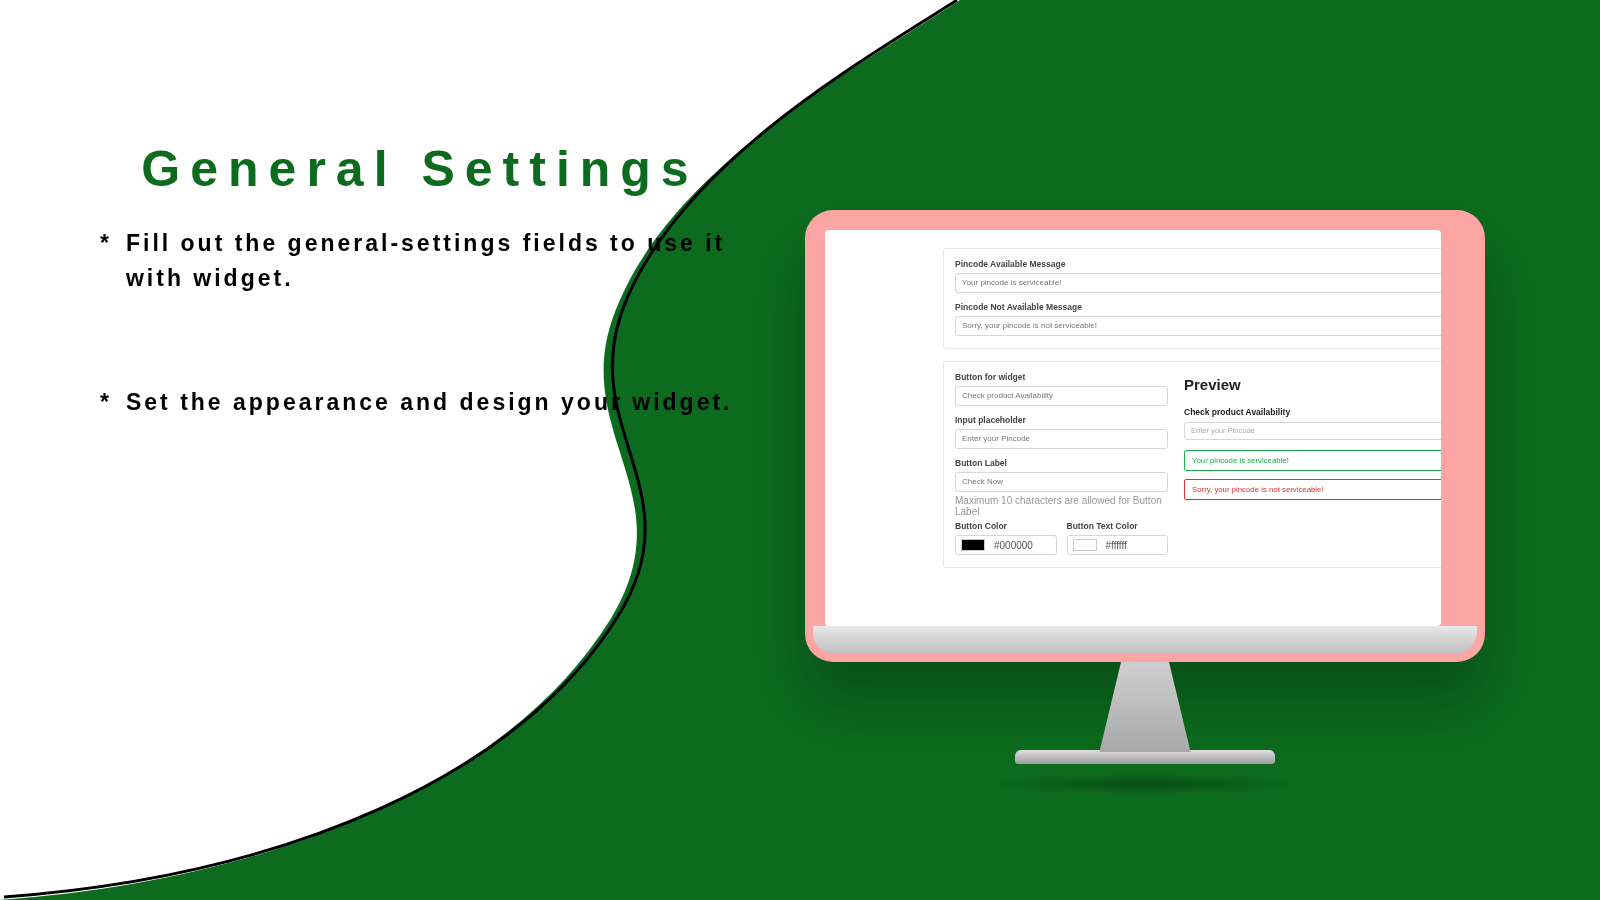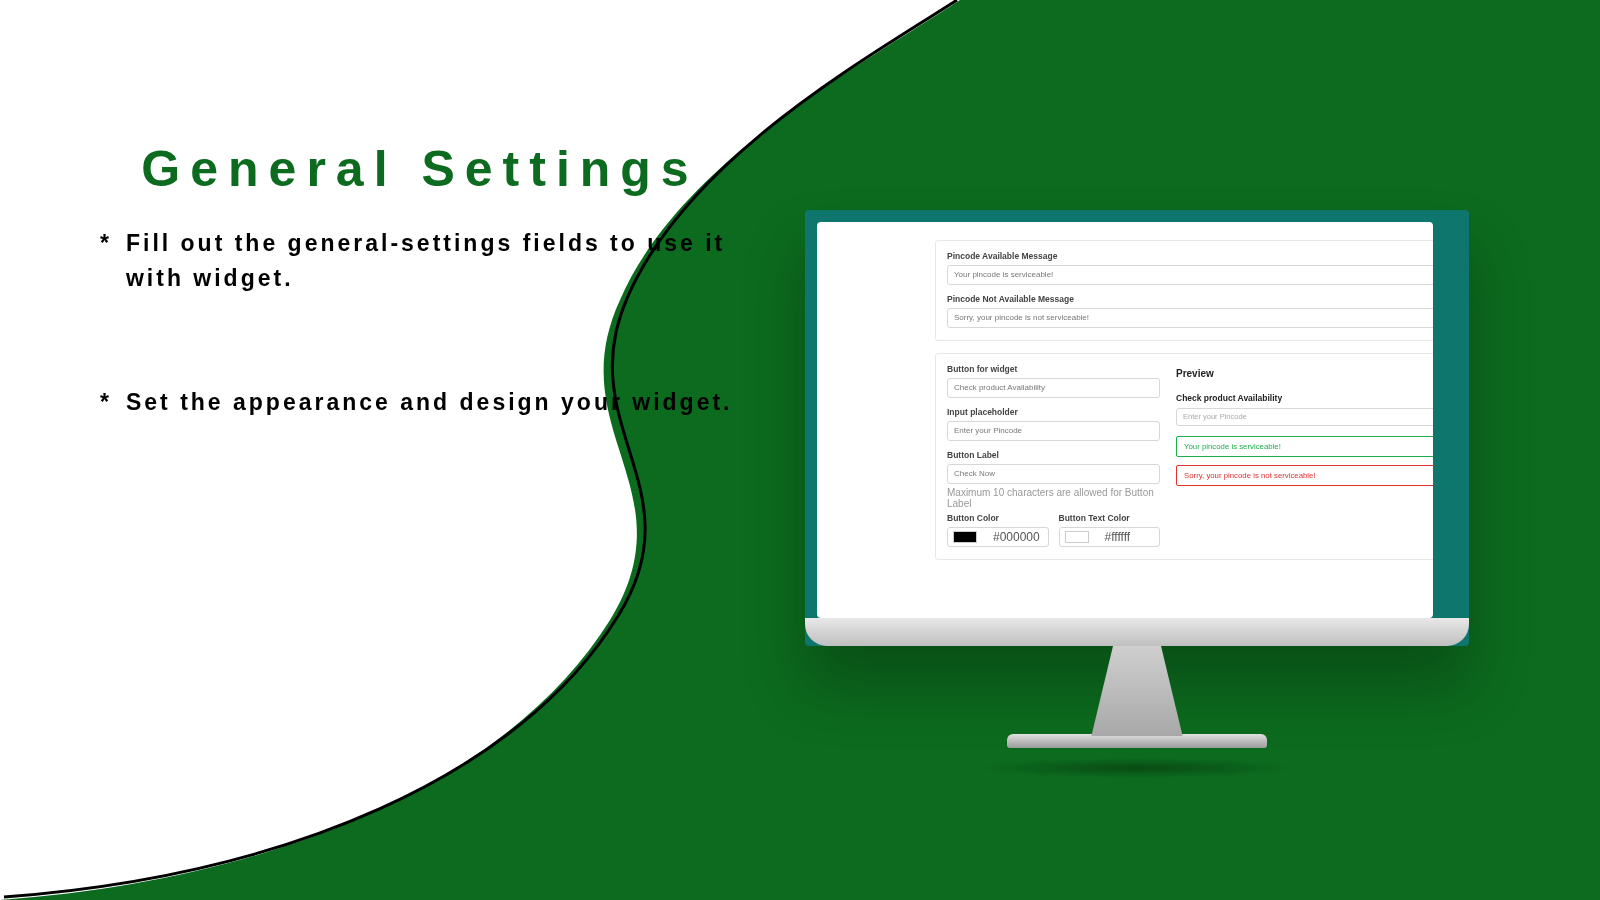--- a/index.html
+++ b/index.html
@@ -52,23 +52,23 @@
 
   
   .monitor-wrap {
     position: absolute;
     left: 805px;
     top: 210px;
     z-index: 2;
   }
   .monitor {
     width: 640px;
-    background: #0f766e;
-    border-radius: 4px;
-    padding: 12px;
+    background: #fca5a5;
+    border-radius: 28px;
+    padding: 20px;
     box-shadow: 0 40px 60px rgba(0,0,0,0.25);
   }
   .screen {
     background: #fff;
     border-radius: 4px;
     width: 616px;
     height: 396px;
     overflow: hidden;
     position: relative;
   }
@@ -151,36 +151,36 @@
     margin-top: 4px;
   }
   .color-cell { flex: 1 1 0; }
   .cbox {
     border: 1px solid #d7d7d7;
     border-radius: 3px;
     height: 18px;
     display: flex;
     align-items: center;
     padding: 0 5px;
-    gap: 16px;
-    font-size: 12px;
+    gap: 9px;
+    font-size: 10px;
     color: #555;
   }
   .swatch {
     width: 22px;
     height: 10px;
     border: 1px solid #ccc;
   }
   .swatch.black { background:#000; }
   .swatch.white { background:#fff; }
 
   
   .preview-label {
     font-weight: 700;
-    font-size: 10px;
+    font-size: 15px;
     margin: 4px 0 14px 0;
   }
   .preview-title {
     font-weight: 700;
     font-size: 8.5px;
     margin-bottom: 5px;
   }
   .preview-row {
     display: flex;
     gap: 6px;

